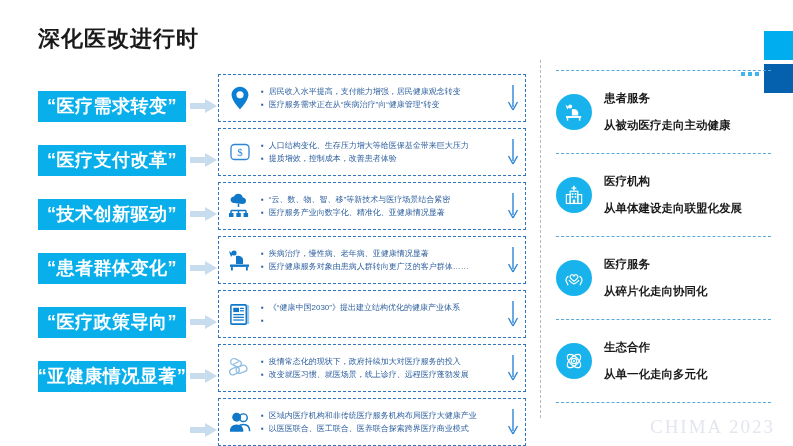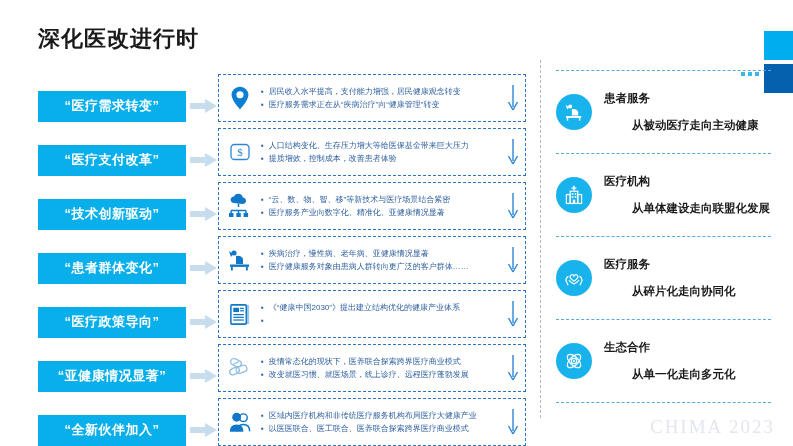--- a/index.html
+++ b/index.html
@@ -56,21 +56,21 @@
     height:48px;
     margin-bottom:6px;
     display:flex;
     align-items:center;
   }
   .left-btn {
     width:148px;
     height:31px;
     background:#09AFEB;
     color:#ffffff;
-    font-size:13px;
+    font-size:18px;
     font-weight:bold;
     display:flex;
     align-items:center;
     justify-content:center;
     letter-spacing:0.5px;
     white-space:nowrap;
   }
   .arrow-right {
     position:absolute;
     left:152px;
@@ -172,21 +172,20 @@
     font-size:11.5px;
     font-weight:bold;
     color:#1a1a1a;
     white-space:nowrap;
   }
   .right-sub {
     font-size:11.5px;
     font-weight:bold;
     color:#1a1a1a;
     white-space:nowrap;
-    margin-left:28px;
   }
 
   
   #watermark {
     position:absolute;
     right:18px; bottom:8px;
     font-family:"Liberation Serif","DejaVu Serif",serif;
     font-size:19px;
     color:#e3e6ee;
     letter-spacing:2px;
@@ -243,21 +242,20 @@
   </div>
 
   <div class="left-row">
     <div class="left-btn">“亚健康情况显著”</div>
     <svg class="arrow-right" viewBox="0 0 28 16">
       <path d="M0 5 L15 5 L15 1 L27 8 L15 15 L15 11 L0 11 Z" fill="#C7DDEE"></path>
     </svg>
   </div>
 
   <div class="left-row">
-    <div class="left-btn">“全新伙伴加入”</div>
     <svg class="arrow-right" viewBox="0 0 28 16">
       <path d="M0 5 L15 5 L15 1 L27 8 L15 15 L15 11 L0 11 Z" fill="#C7DDEE"></path>
     </svg>
   </div>
 
 </div>
 
 <div id="mid-col">
 
   <div class="mid-box">
@@ -399,21 +397,21 @@
           <rect x="3.5" y="4.5" width="11" height="6.5" rx="3.25" transform="rotate(25 9 7.7)"></rect>
           <rect x="9" y="11" width="11" height="6.5" rx="3.25" transform="rotate(-20 14.5 14.2)"></rect>
           <rect x="2.5" y="13" width="10" height="6" rx="3" transform="rotate(-25 7.5 16)"></rect>
           <line x1="6" y1="9.5" x2="12" y2="6.5"></line>
         </g>
       </svg>
     </div>
     <div class="mid-lines">
       <div class="mid-line">
         <span class="mid-bullet">▪</span>
-        <span>疫情常态化的现状下，医养联合探索跨界医疗商业模式</span>
+        <span>疫情常态化的现状下，政府持续加大对医疗服务的投入</span>
       </div>
       <div class="mid-line">
         <span class="mid-bullet">▪</span>
         <span>改变就医习惯、就医场景，线上诊疗、远程医疗蓬勃发展</span>
       </div>
     </div>
     <div class="mid-arrow-down">
       <svg viewBox="0 0 12 30" width="12" height="30">
         <path d="M6 2 L6 24 M6 27 L1.5 19 M6 27 L10.5 19" stroke="#2E86D6" stroke-width="1.4" fill="none"></path>
       </svg>

